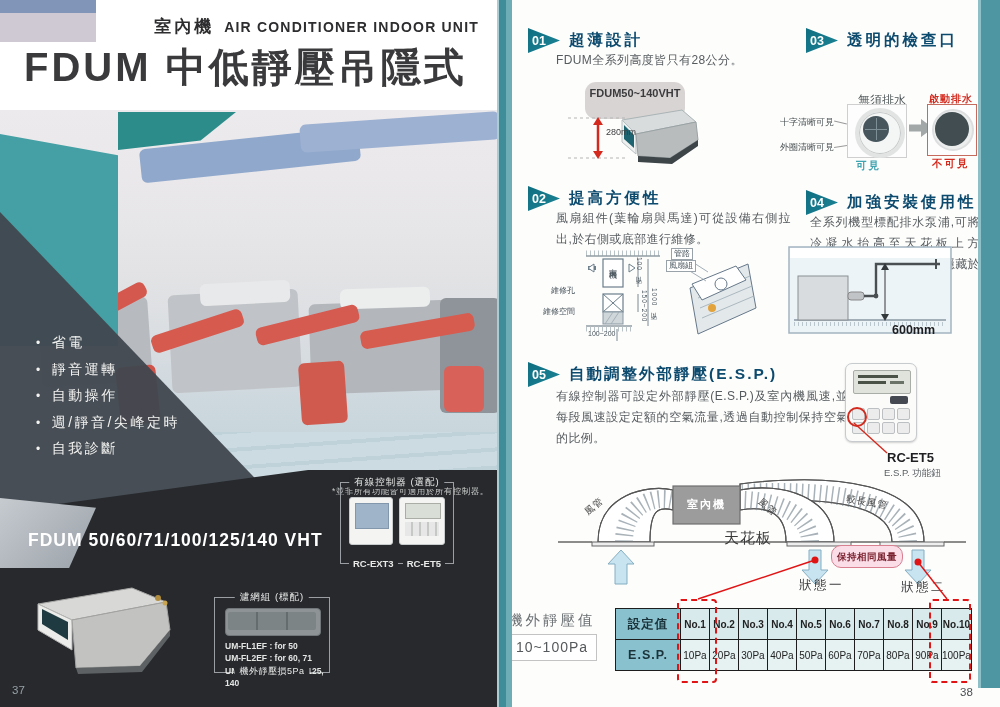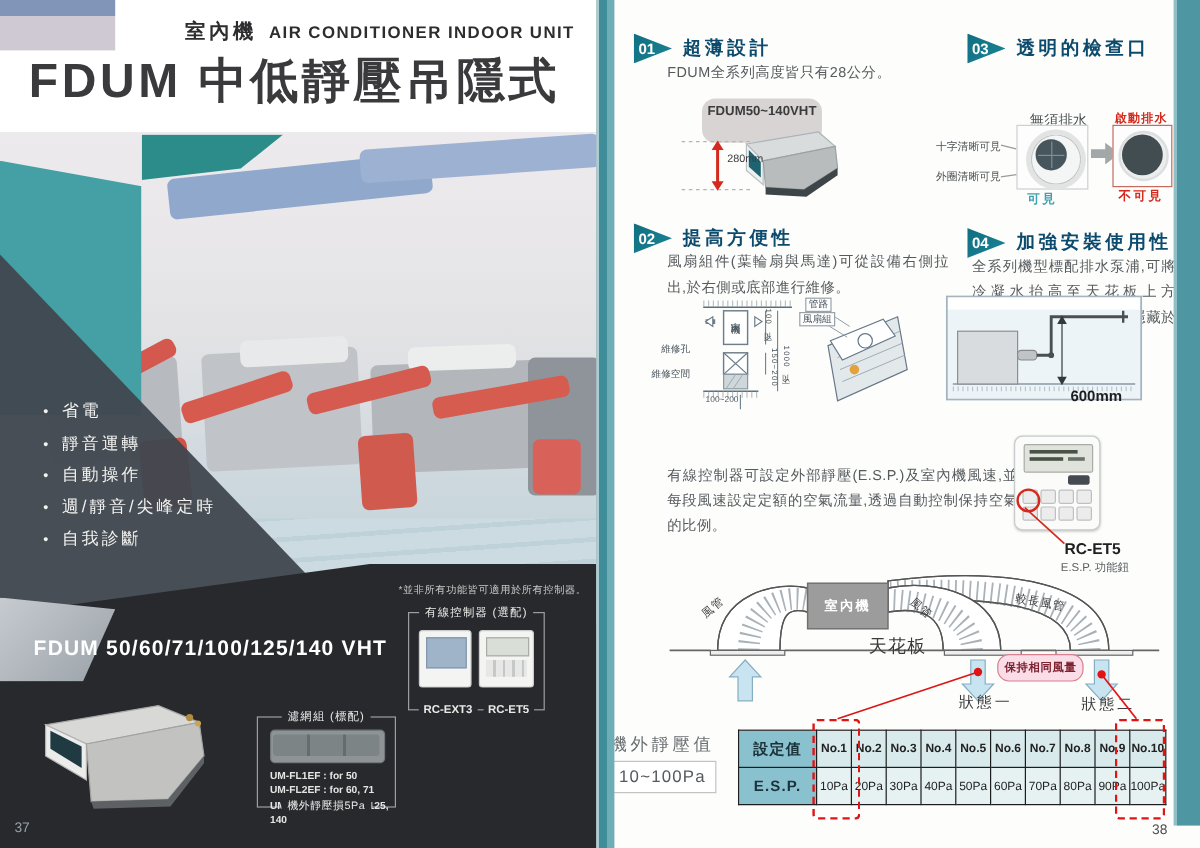--- a/index.html
+++ b/index.html
@@ -150,21 +150,21 @@
     <svg class="abs" style="left:20px;top:578px;" width="165" height="105" viewBox="0 0 165 105">
       <polygon points="18,26 112,10 146,24 52,42" fill="#d8d8d6" stroke="#a8a8a6" stroke-width="1"></polygon>
       <polygon points="18,26 52,42 52,72 18,52" fill="#ecedeb" stroke="#b5b5b3" stroke-width="1"></polygon>
       <polygon points="22,31 48,44 48,62 22,46" fill="#1f3b41"></polygon>
       <polygon points="52,42 146,24 150,52 120,88 56,90" fill="#c2c3c1" stroke="#a2a3a1" stroke-width="1"></polygon>
       <polygon points="56,90 120,88 150,52 150,58 122,94 58,96" fill="#5d6163"></polygon>
       <circle cx="138" cy="20" r="3" fill="#b08c3f"></circle>
       <circle cx="145" cy="25" r="2.5" fill="#caa44e"></circle>
     </svg>
 
-    <div class="spec-box" style="left:340px;top:510px;width:112px;height:80px;">
+    <div class="spec-box" style="left:340px;top:482px;width:112px;height:80px;">
       <span class="box-title">有線控制器 (選配)</span>
       <div class="remote-sm" style="left:8px;top:14px;width:42px;height:46px;">
         <div class="abs" style="left:5px;top:5px;width:32px;height:24px;background:#9fb3c9;border:1px solid #8296ac;"></div>
       </div>
       <div class="remote-sm" style="left:58px;top:14px;width:44px;height:46px;">
         <div class="abs" style="left:5px;top:5px;width:34px;height:14px;background:#d9ded6;border:1px solid #a9ada5;"></div>
         <div class="abs" style="left:5px;top:24px;width:34px;height:14px;background:repeating-linear-gradient(90deg,#e6e7e6 0 6px,#c6c8c6 6px 8px);"></div>
       </div>
       <span class="box-foot-a">RC-EXT3</span>
       <span class="box-foot-b">RC-ET5</span>
@@ -297,20 +297,26 @@
     <rect x="60" y="46" width="16" height="8" rx="3" fill="#c0c4c6" stroke="#888" stroke-width="1"></rect>
     <polyline points="76,50 88,50 88,18 152,18" fill="none" stroke="#4a4f52" stroke-width="2.4"></polyline>
     <circle cx="88" cy="50" r="2.4" fill="#4a4f52"></circle>
     <line x1="148" y1="13" x2="148" y2="23" stroke="#4a4f52" stroke-width="2"></line>
     <line x1="97" y1="20" x2="97" y2="72" stroke="#33383b" stroke-width="1"></line>
     <polygon points="97,17 93,24 101,24" fill="#33383b"></polygon>
     <polygon points="97,75 93,68 101,68" fill="#33383b"></polygon>
   </svg>
   <span class="abs" style="left:892px;top:286px;font-size:12.5px;font-weight:bold;color:#1d1d1f;margin-top:37px;">600mm</span>
 
+  <div class="sec-head" style="left:528px;top:362px;">
+    <div class="sec-num">
+        <span>05</span>
+      </div>
+    <h2 class="sec-title" style="letter-spacing:2px;">自動調整外部靜壓(E.S.P.)</h2>
+  </div>
   <p class="sec-body" style="left:556px;top:386px;width:318px;">有線控制器可設定外部靜壓(E.S.P.)及室內機風速,並可將每段風速設定定額的空氣流量,透過自動控制保持空氣流量的比例。</p>
 
   <div class="remote-lg">
     <div class="abs" style="left:7px;top:6px;width:56px;height:22px;background:#dfe3dc;border:1px solid #a9ada7;border-radius:2px;">
       <div class="abs" style="left:4px;top:4px;width:40px;height:3px;background:#4a5248;"></div>
       <div class="abs" style="left:4px;top:10px;width:28px;height:3px;background:#4a5248;"></div>
       <div class="abs" style="left:36px;top:10px;width:14px;height:3px;background:#6a7268;"></div>
     </div>
     <div class="abs" style="left:44px;top:32px;width:18px;height:8px;background:#454a52;border-radius:2px;"></div>
     <div class="abs" style="left:6px;top:44px;width:58px;height:26px;display:grid;grid-template-columns:repeat(4,1fr);gap:2px;">

